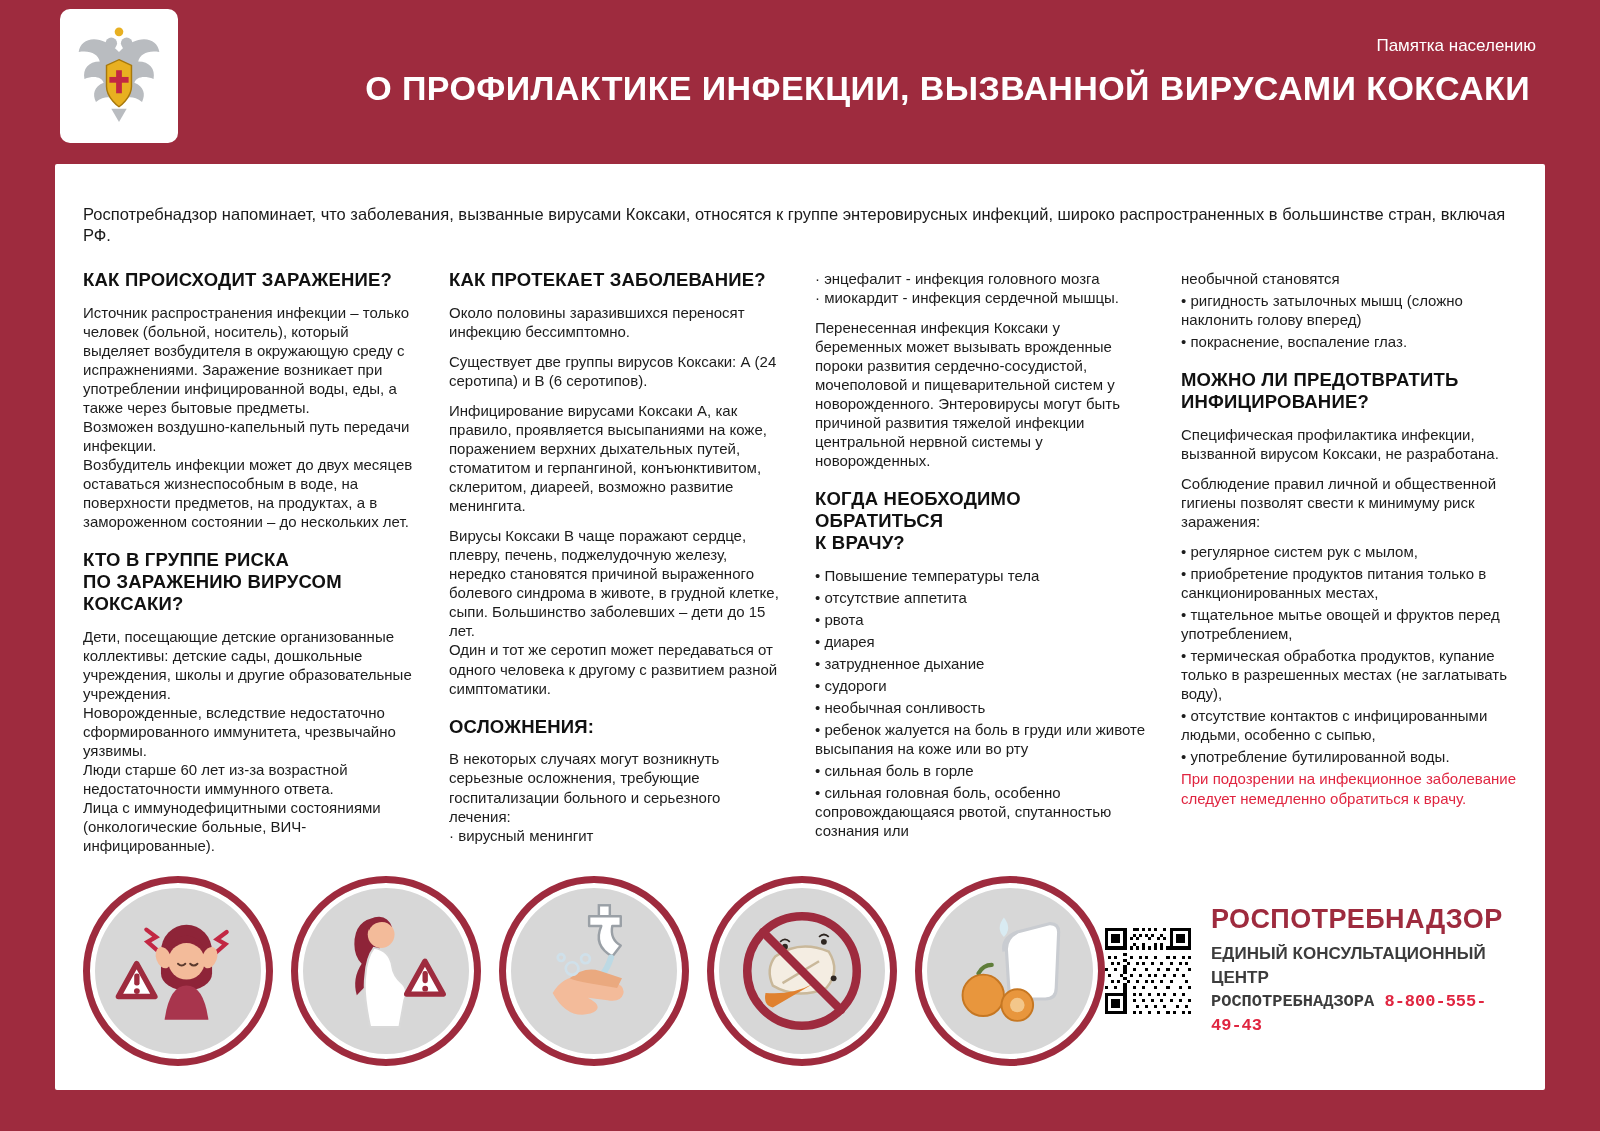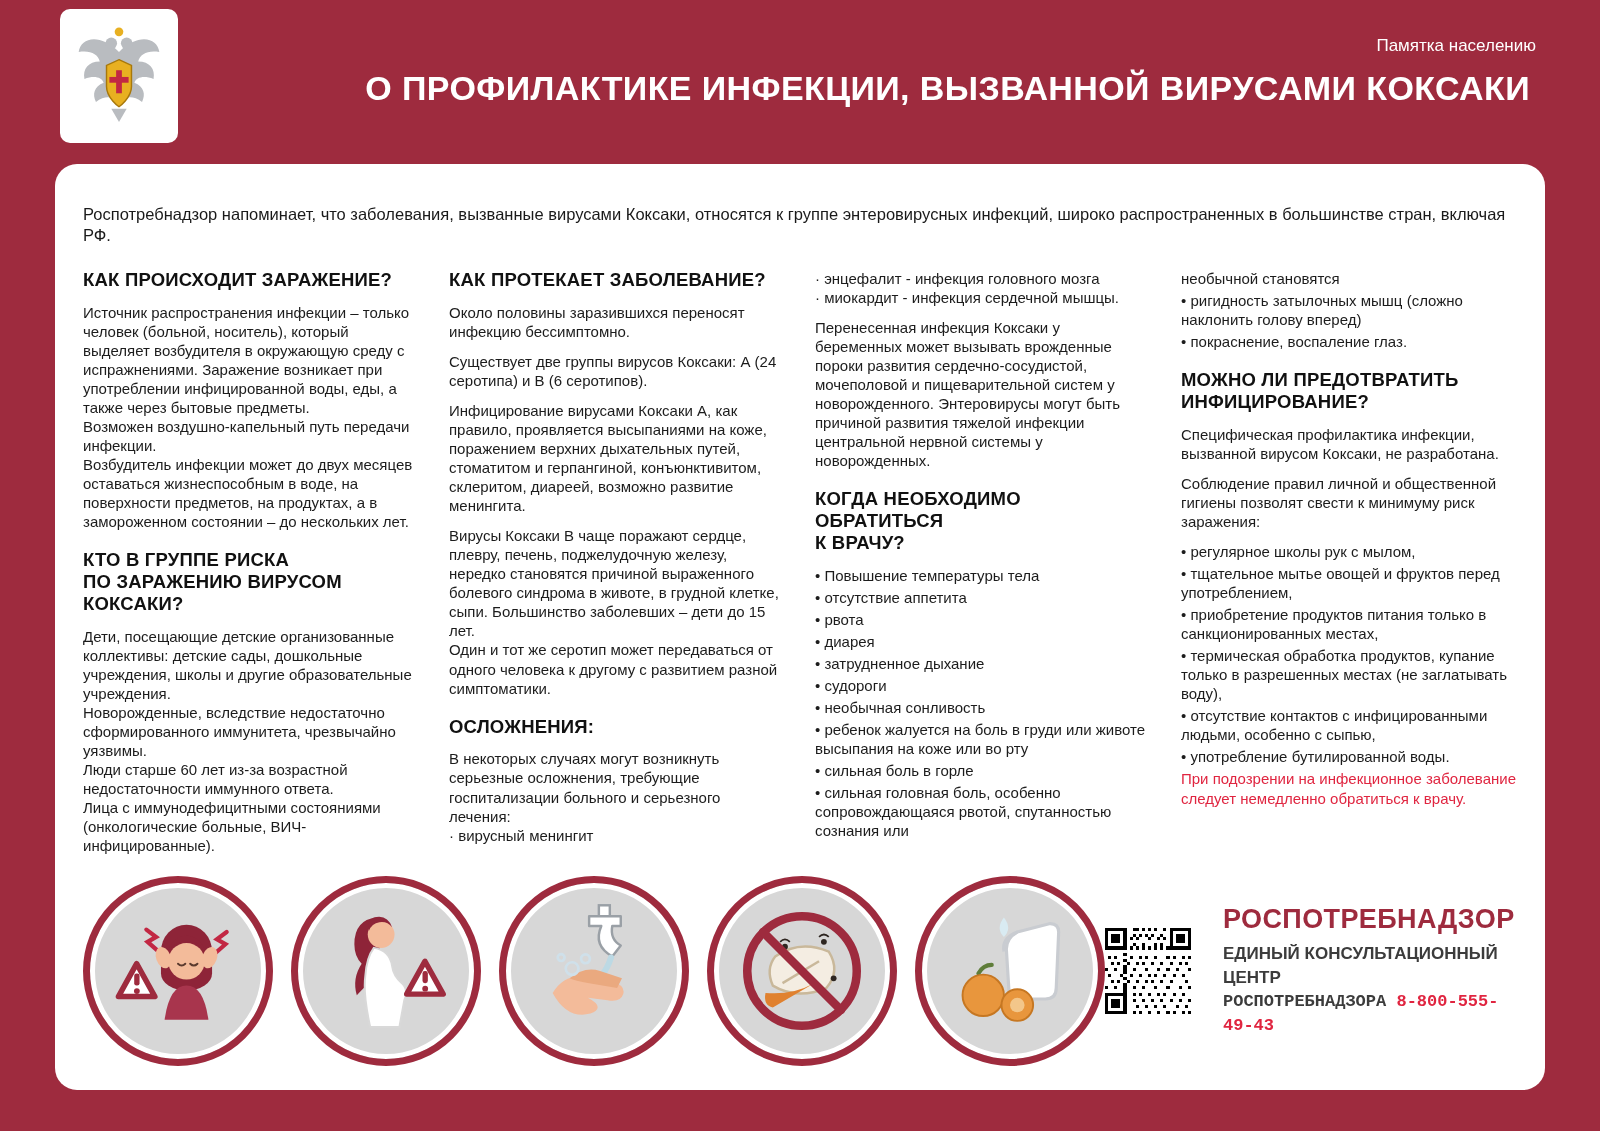--- a/index.html
+++ b/index.html
@@ -24,21 +24,21 @@
   .page-title{
     position:absolute;left:190px;right:70px;top:54%;
     transform:translateY(-50%);
     text-align:right;color:#fff;
     font-size:34px;font-weight:700;letter-spacing:.4px;
     line-height:1.1;
   }
   
   .card{
     margin:0 55px;height:926px;box-sizing:border-box;
-    background:#fff;border-radius:22px;
+    background:#fff;border-radius:2px;
     padding:28px 28px 24px;
     display:flex;flex-direction:column;
   }
   .intro{
     font-size:16.5px;color:#1a1a1a;margin:12px 0 22px;line-height:1.3;
   }
   .columns{display:flex;gap:30px;flex:1;min-height:0;overflow:hidden;}
   .col{flex:1;font-size:15px;line-height:1.27;color:#1c1c1c;}
   .col h2{
     font-size:18.5px;line-height:1.18;margin:18px 0 12px;
@@ -54,21 +54,21 @@
   .circle{
     width:176px;height:176px;border-radius:50%;
     border:7px solid #9e2b3e;background:#d7d7d7;
     box-shadow:inset 0 0 0 5px #fff;
     display:flex;align-items:center;justify-content:center;
     flex:0 0 auto;
   }
   .circle svg{width:146px;height:146px;}
   .qr-block{margin-left:auto;display:flex;align-items:center;padding-right:4px;}
   .qr{width:86px;height:86px;flex:0 0 auto;}
-  .brand-text{margin-left:32px;}
+  .brand-text{margin-left:20px;}
   .brand-name{font-size:27px;font-weight:700;color:#9e2b3e;letter-spacing:.4px;}
   .brand-sub{font-size:17px;font-weight:700;color:#3c3c3c;margin-top:7px;line-height:1.4;}
   .phone{color:#e02540;}
 </style>
 </head>
 <body>
 
 <div class="header">
   <div class="logo-box">
     <svg viewBox="0 0 100 110" width="96" height="108">
@@ -143,23 +143,23 @@
       <div>
           <div class="li">необычной становятся</div>
           <div class="li">• ригидность затылочных мышц (сложно наклонить голову вперед)</div>
           <div class="li">• покраснение, воспаление глаз.</div>
         </div>
       <h2>МОЖНО ЛИ ПРЕДОТВРАТИТЬ
 ИНФИЦИРОВАНИЕ?</h2>
       <p>Специфическая профилактика инфекции, вызванной вирусом Коксаки, не разработана.</p>
       <p>Соблюдение правил личной и общественной гигиены позволят свести к минимуму риск заражения:</p>
       <div>
-          <div class="li">• регулярное школы рук с мылом,</div>
+          <div class="li">• регулярное систем рук с мылом,</div>
+          <div class="li">• приобретение продуктов питания только в санкционированных местах,</div>
           <div class="li">• тщательное мытье овощей и фруктов перед употреблением,</div>
-          <div class="li">• приобретение продуктов питания только в санкционированных местах,</div>
           <div class="li">• термическая обработка продуктов, купание только в разрешенных местах (не заглатывать воду),</div>
           <div class="li">• отсутствие контактов с инфицированными людьми, особенно с сыпью,</div>
           <div class="li">• употребление бутилированной воды.</div>
         </div>
       <p class="alert">При подозрении на инфекционное заболевание следует немедленно обратиться к врачу.</p>
     </div>
 
   </div>
 
   <div class="footer">

